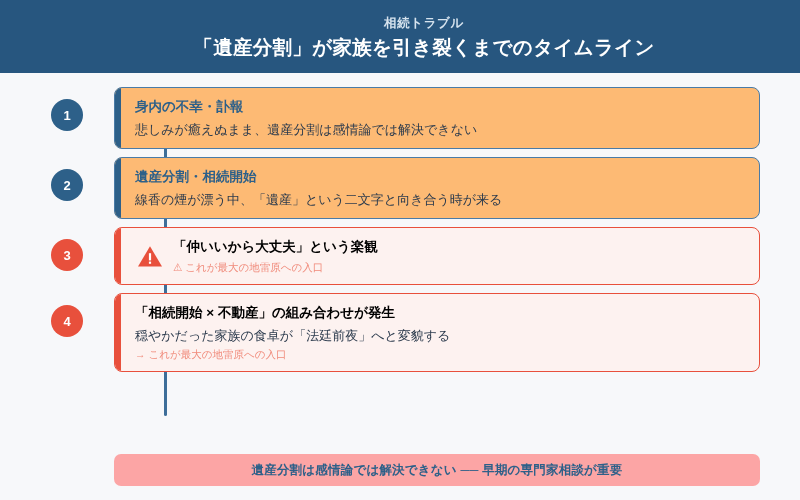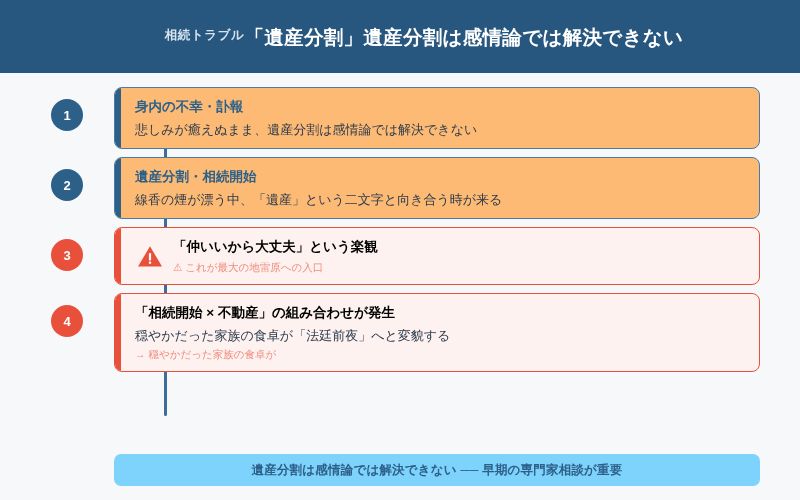--- a/index.html
+++ b/index.html
@@ -25,21 +25,21 @@
     display: flex;
     flex-direction: column;
   }
 
   
   .header {
     background: #27567f;
     height: 73px;
     flex: 0 0 73px;
     display: flex;
-    flex-direction: row;
+    flex-direction: column;
     align-items: center;
     justify-content: center;
     text-align: center;
     padding-top: 2px;
     padding-left: 48px;
   }
 
   .header-eyebrow {
     font-size: 12.5px;
     font-weight: bold;
@@ -169,21 +169,21 @@
     line-height: 1.5;
     margin-top: 1px;
   }
 
   
   .footer-wrap {
     padding: 0 40px 14px 114px;
   }
 
   .footer {
-    background: #7dd3fc;
+    background: #fca5a5;
     border-radius: 7px;
     height: 32px;
     display: flex;
     align-items: center;
     justify-content: center;
     text-align: center;
     margin-top: 20px;
   }
 
   .footer-text {
@@ -193,21 +193,21 @@
     letter-spacing: 0.2px;
   }
 </style>
 </head>
 <body>
 
 <div class="page">
 
   <div class="header">
     <div class="header-eyebrow">相続トラブル</div>
-    <div class="header-title">「遺産分割」遺産分割は感情論では解決できない</div>
+    <div class="header-title">「遺産分割」が家族を引き裂くまでのタイムライン</div>
   </div>
 
   <div class="timeline">
     <div class="axis"></div>
 
     <div class="row">
       <div class="badge-wrap">
         <div class="badge blue">1</div>
       </div>
       <div class="card blue">
@@ -261,21 +261,21 @@
     <div class="row">
       <div class="badge-wrap">
         <div class="badge red">4</div>
       </div>
       <div class="card red">
         <div class="accent"></div>
         <div class="card-body">
           <div class="card-text">
             <div class="card-title">「相続開始 × 不動産」の組み合わせが発生</div>
             <div class="card-desc">穏やかだった家族の食卓が「法廷前夜」へと変貌する</div>
-            <div class="card-note">→ 穏やかだった家族の食卓が</div>
+            <div class="card-note">→ これが最大の地雷原への入口</div>
           </div>
         </div>
       </div>
     </div>
   </div>
 
   <div class="footer-wrap">
     <div class="footer">
       <div class="footer-text">遺産分割は感情論では解決できない ── 早期の専門家相談が重要</div>
     </div>

